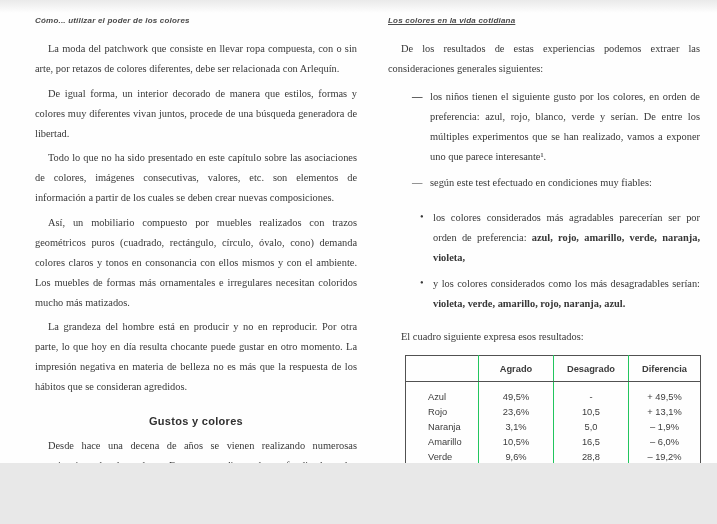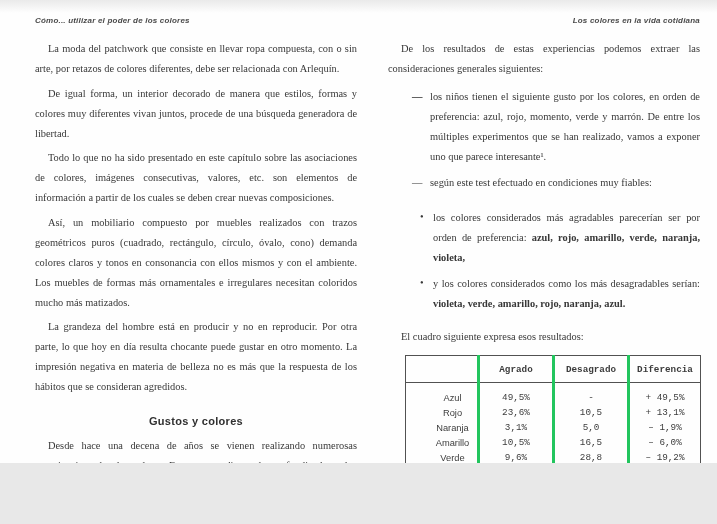--- a/index.html
+++ b/index.html
@@ -22,21 +22,21 @@
   .page-left  { left:35px;  width:322px; }
   .page-right { left:388px; width:312px; }
 
   .running-head {
     font-family:"Liberation Sans", sans-serif;
     font-style:italic; font-weight:bold;
     font-size:8px; letter-spacing:0.2px;
     color:#4a4a4a;
     margin-bottom:14px;
   }
-  .running-head.right { text-align:right; }
+  .running-head.right { text-align:left;text-decoration:underline; }
 
   .body-text p, .intro, .dash-item, .bullet-item, .table-intro {
     font-size:10.4px; line-height:20px;
     text-align:justify;
     margin:4.5px 0 0 0;
     color:#383838;
   }
   .body-text p, .intro, .table-intro { text-indent:13px; }
 
   .section-heading {
@@ -68,23 +68,23 @@
   }
   table.results col.c0 { width:73px; }
   table.results col.c1 { width:75px; }
   table.results col.c2 { width:75px; }
   table.results col.c3 { width:72px; }
   table.results th {
     font-weight:bold; text-align:center;
     padding:8px 0 7px 0;
     border-bottom:1px solid #515151;
   }
-  table.results th + th, table.results td + td { border-left:3px solid #22c55e;font-family:Liberation Mono, monospace; }
+  table.results th + th, table.results td + td { border-left:1px solid #22c55e; }
   table.results td { text-align:center; padding:1.5px 0; line-height:12px; }
-  table.results td.row-label { text-align:center; padding-left:22px; }
+  table.results td.row-label { text-align:left; padding-left:22px; }
   table.results tbody tr:first-child td { padding-top:9px; }
   table.results tbody tr:last-child td  { padding-bottom:3px; }
 
   .footnote-block { margin-top:50px; margin-left:22px; }
   .footnote-rule { width:46px; border-top:1px solid #6a6a6a; height:0; margin-bottom:4px; }
   .footnote-text {
     font-family:"Liberation Sans", sans-serif;
     font-size:12px; color:#4c4c4c;
     margin-left:16px; letter-spacing:0.1px;
   }
@@ -122,21 +122,21 @@
     <div class="running-head right">Los colores en la vida cotidiana</div>
 
     <p class="intro">De los resultados de estas experiencias podemos extraer las consideraciones generales siguientes:</p>
 
     <div class="dash-list">
       <div class="dash-item">
         <span class="marker">—</span>
       </div>
       <div class="dash-item">
         <span class="marker">—</span>
-        <span>los niños tienen el siguiente gusto por los colores, en orden de preferencia: azul, rojo, momento, verde y marrón. De entre los múltiples experimentos que se han realizado, vamos a exponer uno que parece interesante¹.</span>
+        <span>los niños tienen el siguiente gusto por los colores, en orden de preferencia: azul, rojo, blanco, verde y serían. De entre los múltiples experimentos que se han realizado, vamos a exponer uno que parece interesante¹.</span>
       </div>
       <div class="dash-item">
         <span class="marker">—</span>
         <span>según este test efectuado en condiciones muy fiables:</span>
       </div>
     </div>
 
     <div class="bullet-list">
       <div class="bullet-item">
         <span class="marker">•</span>

